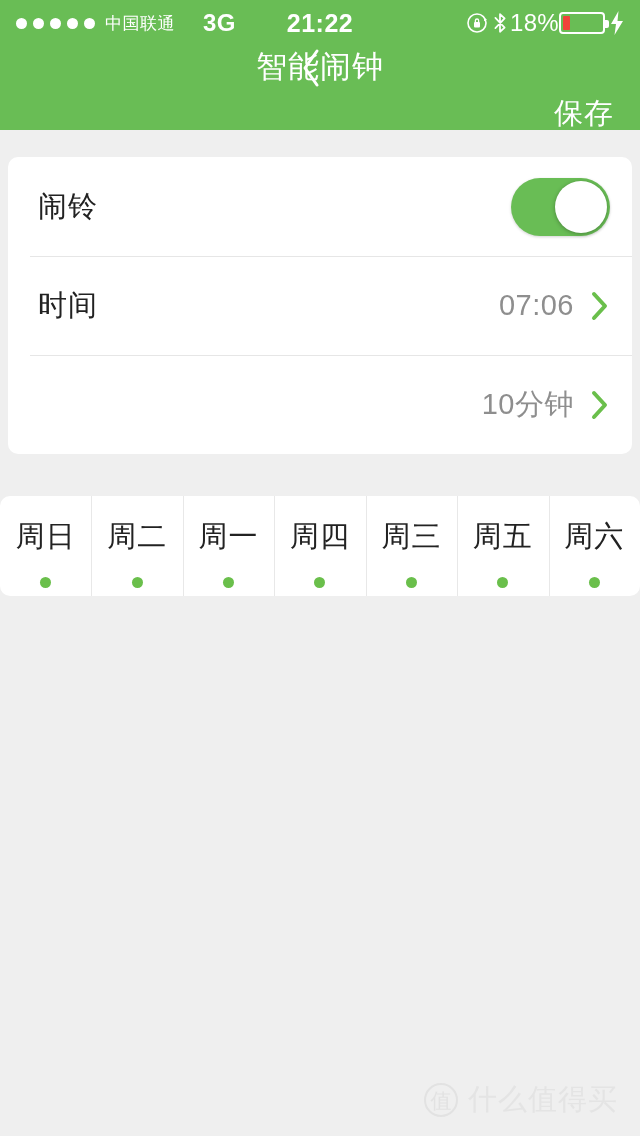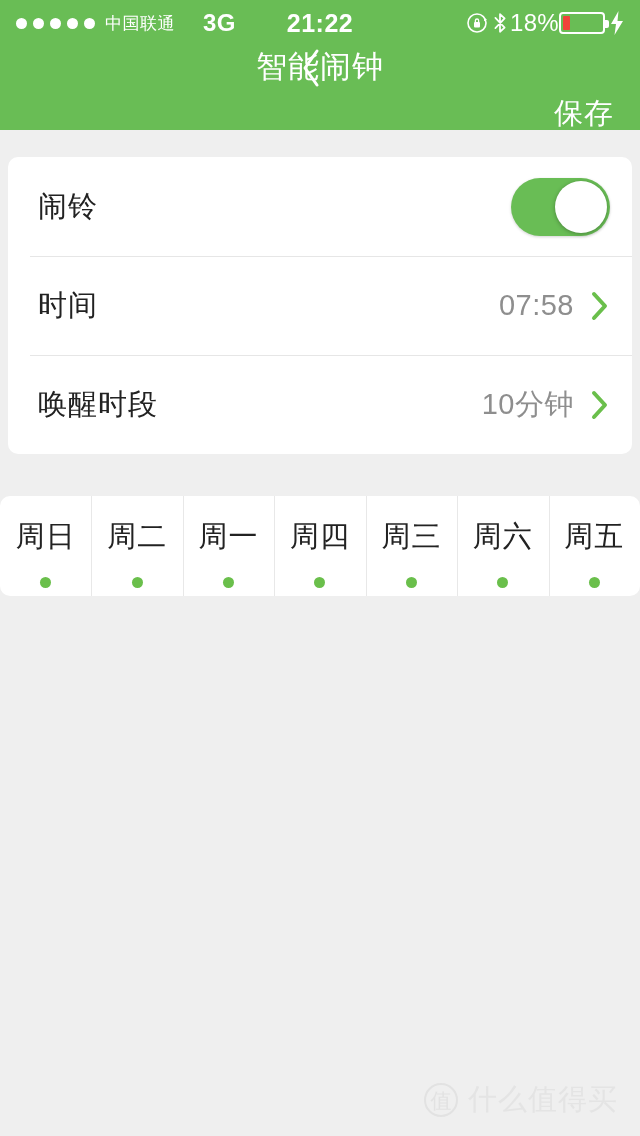--- a/index.html
+++ b/index.html
@@ -334,31 +334,30 @@
     <div class="row-right">
       <div class="toggle">
         <span class="knob"></span>
       </div>
     </div>
   </div>
 
   <div class="setting-row">
     <span class="row-label">时间</span>
     <div class="row-right">
-      <span class="row-value">07:58</span>
+      <span class="row-value">07:06</span>
       <span>
         <svg class="chev-right" viewBox="0 0 20 32" fill="none" stroke="#6abf4b" stroke-width="4" stroke-linecap="round" stroke-linejoin="round">
           <path d="M4 4 L15 16 L4 28"></path>
         </svg>
       </span>
     </div>
   </div>
 
   <div class="setting-row">
-    <span class="row-label">唤醒时段</span>
     <div class="row-right">
       <span class="row-value">10分钟</span>
       <span>
         <svg class="chev-right" viewBox="0 0 20 32" fill="none" stroke="#6abf4b" stroke-width="4" stroke-linecap="round" stroke-linejoin="round">
           <path d="M4 4 L15 16 L4 28"></path>
         </svg>
       </span>
     </div>
   </div>
 
@@ -379,25 +378,25 @@
     </div>
     <div class="day-cell">
       <span class="day-label">周四</span>
       <span class="day-dot"></span>
     </div>
     <div class="day-cell">
       <span class="day-label">周三</span>
       <span class="day-dot"></span>
     </div>
     <div class="day-cell">
+      <span class="day-label">周五</span>
+      <span class="day-dot"></span>
+    </div>
+    <div class="day-cell">
       <span class="day-label">周六</span>
-      <span class="day-dot"></span>
-    </div>
-    <div class="day-cell">
-      <span class="day-label">周五</span>
       <span class="day-dot"></span>
     </div>
   </div>
 
 <div class="watermark">
   <span class="wm-logo">值</span>
   <span class="wm-text">什么值得买</span>
 </div>
 
 </body></html>

